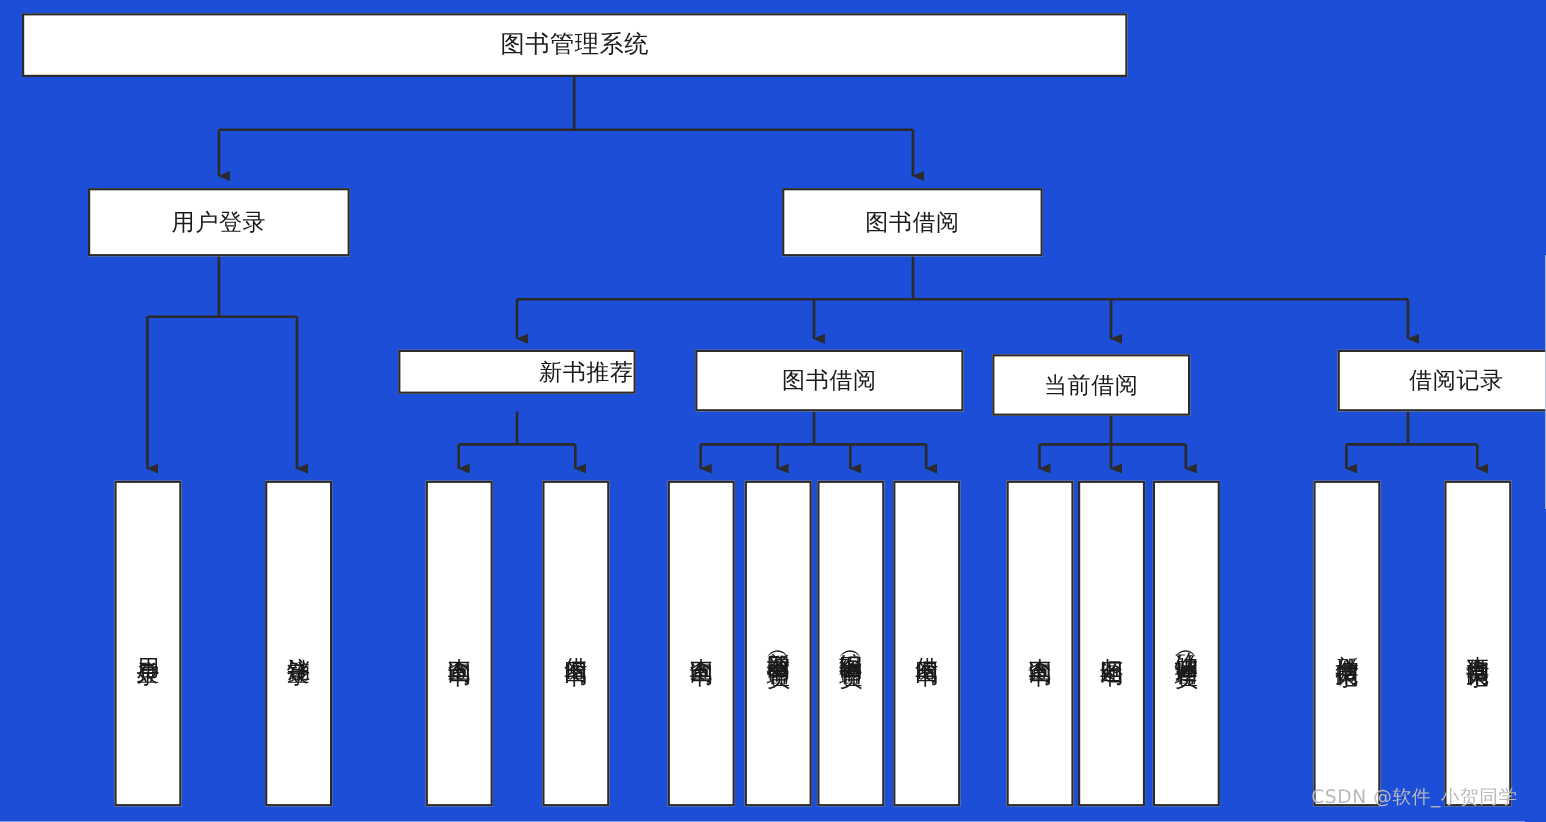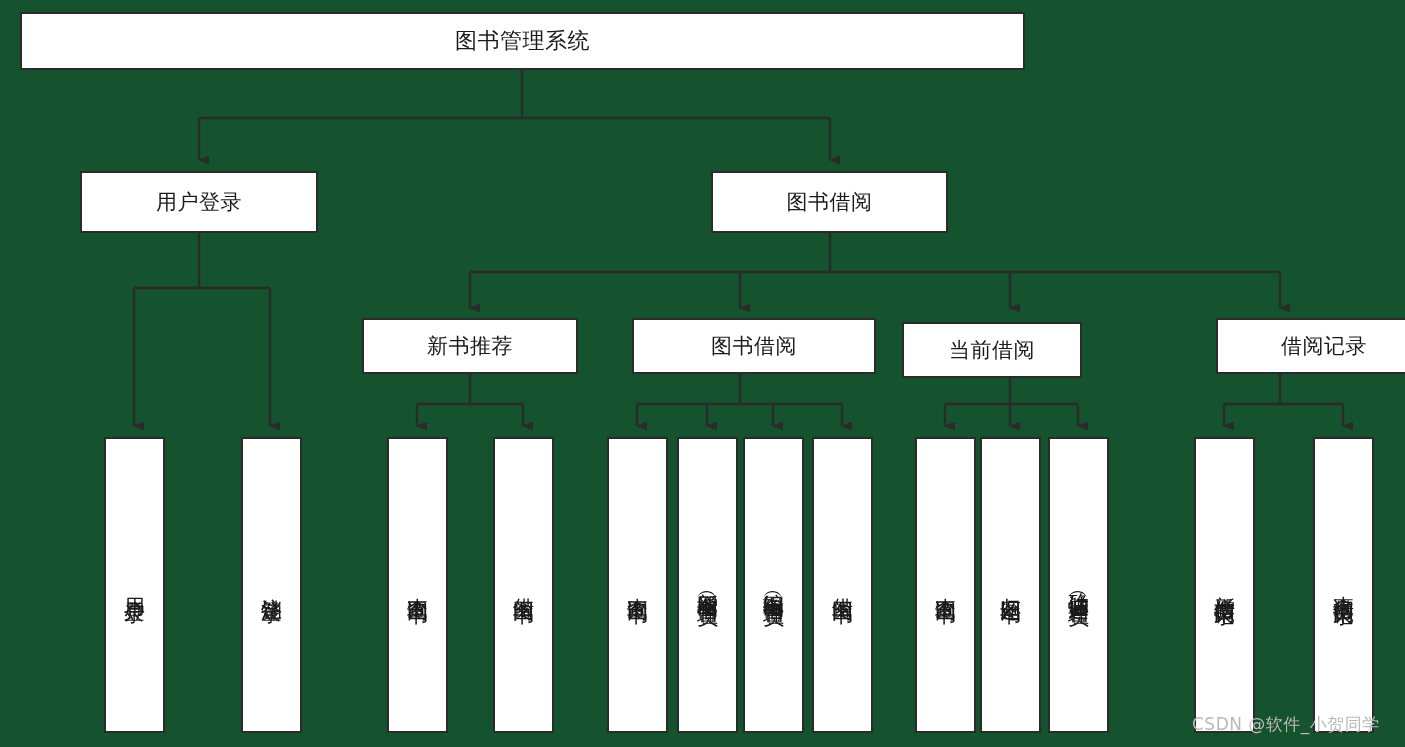--- a/index.html
+++ b/index.html
@@ -8,21 +8,21 @@
     padding: 0;
     background: #ffffff;
   }
   body {
     font-family: "DejaVu Sans", "Liberation Sans", sans-serif;
   }
   #canvas {
     position: relative;
     width: 1405px;
     height: 747px;
-    background: #14532d;
+    background: #1d4ed8;
     overflow: hidden;
   }
   svg.connectors {
     position: absolute;
     left: 0;
     top: 0;
     width: 1405px;
     height: 747px;
     pointer-events: none;
   }
@@ -135,21 +135,21 @@
   </div>
 
   <div class="node horiz" style="left:80px; top:171px; width:238px; height:62px;">
     <span class="label">用户登录</span>
   </div>
 
   <div class="node horiz" style="left:711px; top:171px; width:237px; height:62px;">
     <span class="label">图书借阅</span>
   </div>
 
-  <div class="node horiz" style="left:362px; top:318px; width:216px; height:56px;">
+  <div class="node horiz" style="left:362px; top:318px; width:216px; height:40px;justify-content:flex-end;">
     <span class="label">新书推荐</span>
   </div>
 
   <div class="node horiz" style="left:632px; top:318px; width:244px; height:56px;">
     <span class="label">图书借阅</span>
   </div>
 
   <div class="node horiz" style="left:902px; top:322px; width:180px; height:56px;">
     <span class="label">当前借阅</span>
   </div>

